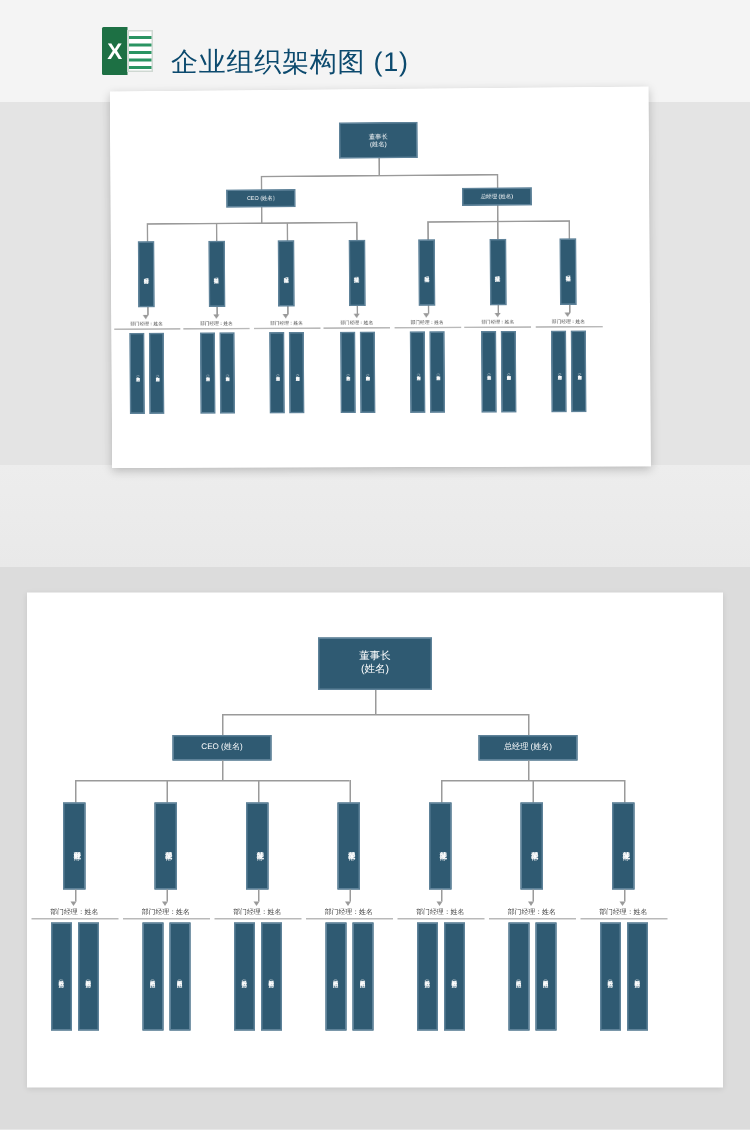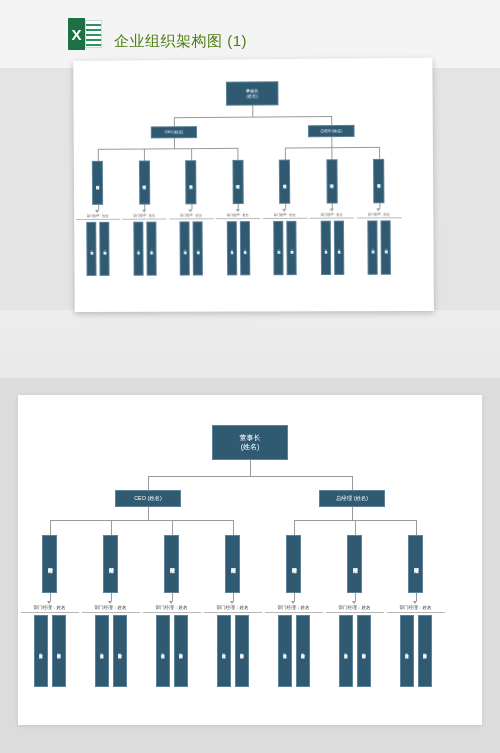--- a/index.html
+++ b/index.html
@@ -31,21 +31,21 @@
     background:#fff; border:1px solid #cfd8d2;
   }
   .xls-icon .right i {
     position:absolute; left:0; right:0; height:2px; background:#2a9462; display:block;
   }
   .xls-icon .right i:nth-child(1){ top:3px; }
   .xls-icon .right i:nth-child(2){ top:8px; }
   .xls-icon .right i:nth-child(3){ top:13px; }
   .xls-icon .right i:nth-child(4){ top:18px; }
   .xls-icon .right i:nth-child(5){ top:23px; }
-  .doc-title { font-size:15px; color:#4d7c0f; letter-spacing:.5px; white-space:nowrap;margin-top:14px; }
+  .doc-title { font-size:18px; color:#0c4a6e; letter-spacing:.5px; white-space:nowrap;margin-top:14px; }
 
   
   .band-a { position:absolute; left:0; top:68px; width:500px; height:242px; background:#e4e4e4; }
   .band-b { position:absolute; left:0; top:310px; width:500px; height:68px;
             background:linear-gradient(#ededed,#e9e9e9); }
   .band-c { position:absolute; left:0; top:378px; width:500px; height:375px; background:#dcdcdc; }
 
   
   .card1-wrap { position:absolute; left:0; top:55px; width:500px; height:265px; }
   .card1 {

